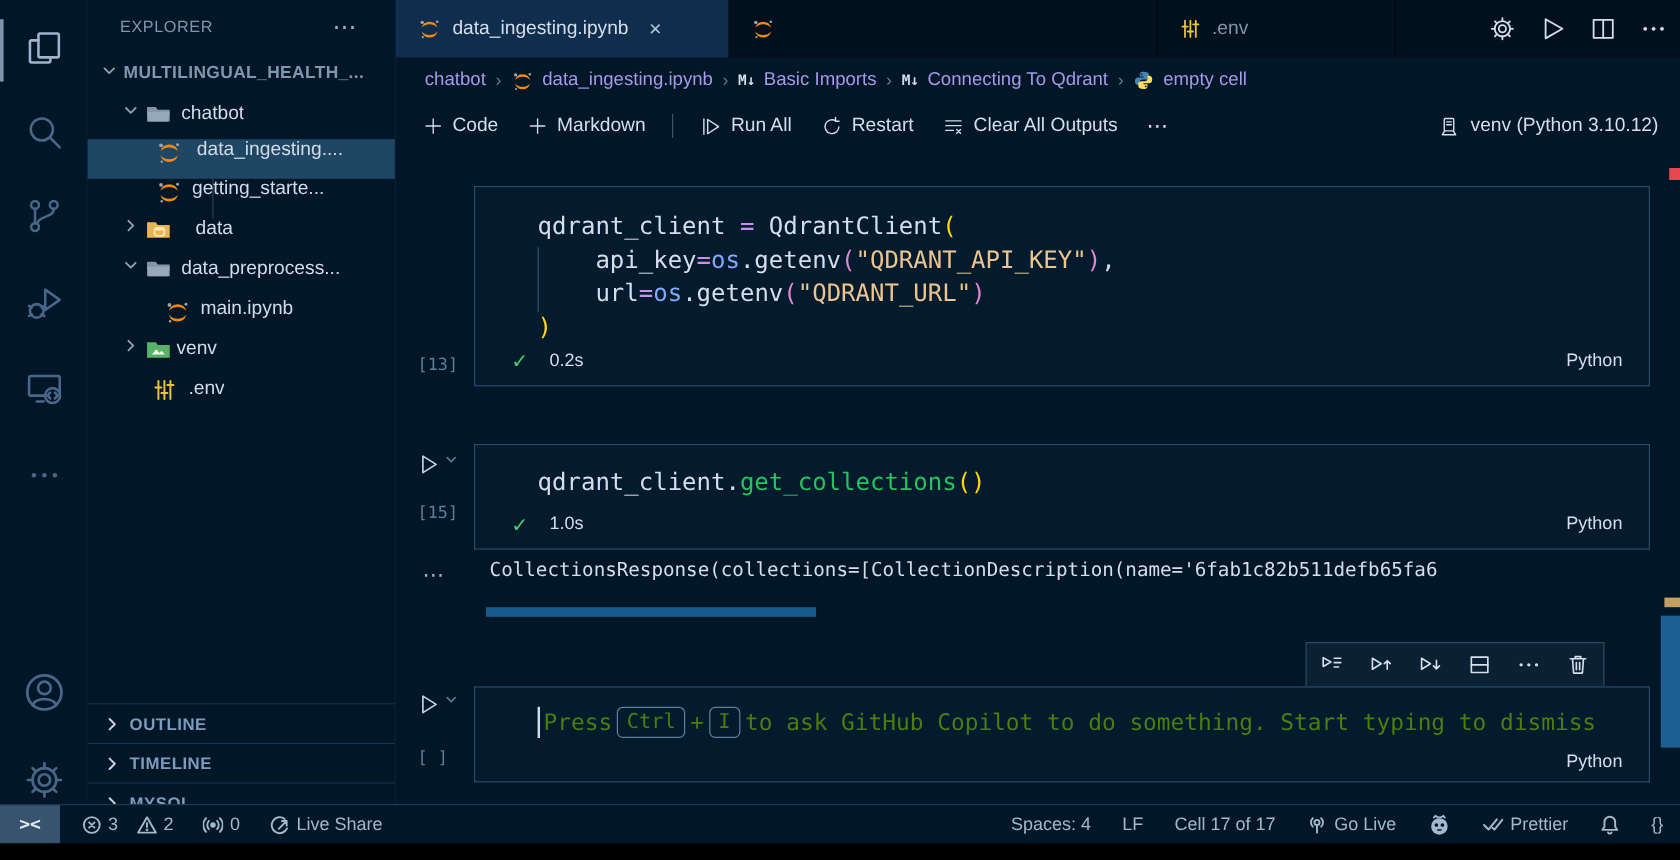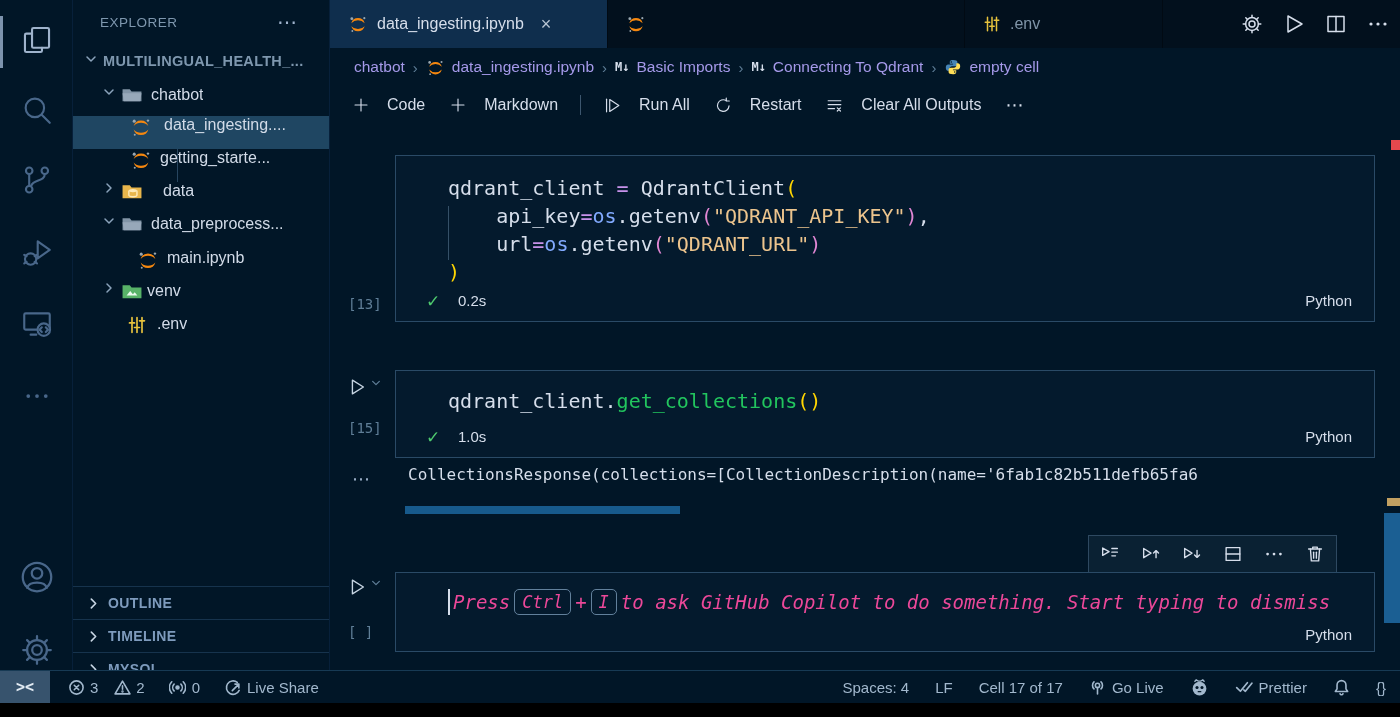--- a/index.html
+++ b/index.html
@@ -46,21 +46,21 @@
   .tab .tab-close { margin-left:8px; font-size:18px; color:#b9c6d4; }
   .tab.italic .tab-label { font-style:italic; }
   #tab-actions { position:absolute; right:8px; top:0; height:48px; display:flex; align-items:center; gap:14px; color:#d6deeb; }
   .tab-act { width:28px; height:28px; display:flex; align-items:center; justify-content:center; cursor:pointer; }
 
   #breadcrumbs { position:absolute; top:48px; left:0; right:0; height:38px; display:flex; align-items:center; padding-left:24px; gap:8px; color:#a599e9; font-size:15.5px; }
   .bc-sep { color:#5f7e97; font-size:15px; }
   .bc-item { display:flex; align-items:center; gap:7px; cursor:pointer; white-space:nowrap; }
 
   #nb-toolbar { position:absolute; top:86px; left:0; right:0; height:38px; display:flex; align-items:center; padding-left:14px; gap:8px; color:#d6deeb; }
-  .tb-item { display:flex; align-items:center; gap:17px; padding:4px 8px; cursor:pointer; white-space:nowrap; }
+  .tb-item { display:flex; align-items:center; gap:7px; padding:4px 8px; cursor:pointer; white-space:nowrap; }
   .tb-divider { width:1px; height:20px; background:#3c566e; margin:0 6px; }
   #kernel-picker { position:absolute; right:10px; top:0; height:38px; display:flex; align-items:center; gap:8px; padding:0 8px; cursor:pointer; }
 
   #notebook { position:absolute; top:124px; left:0; right:0; bottom:0; overflow:hidden; }
   .cell { position:absolute; left:65px; width:980px; background:#041a2d; border:1px solid #2a4a66; }
   .code-area { font-family:"DejaVu Sans Mono", monospace; font-size:20px; line-height:28px; }
   .code-line { white-space:pre; }
   .cell-status { position:absolute; left:0; right:0; bottom:6px; height:26px; }
   .status-check { position:absolute; left:30px; top:2px; color:#4ec96e; font-size:17px; }
   .status-time { position:absolute; left:62px; top:3px; font-size:15px; color:#d6deeb; }
@@ -70,21 +70,21 @@
   .run-btn .chev { color:#5f7e97; margin-top:2px; }
   .indent-guide-cell { position:absolute; left:52px; top:50px; height:54px; border-left:1px solid rgba(95,126,151,.55); }
 
   #output-more { position:absolute; left:22px; top:344px; color:#9fb3cc; font-size:18px; letter-spacing:1px; cursor:pointer; }
   #output-text { position:absolute; left:78px; top:336px; right:0; font-family:"DejaVu Sans Mono", monospace; font-size:16px; line-height:30px; color:#d6deeb; white-space:pre; overflow:hidden; }
   #output-hscroll { position:absolute; left:75px; top:382px; width:275px; height:8px; background:#175a8c; cursor:pointer; }
 
   #cell-toolbar { position:absolute; left:758px; top:411px; width:249px; height:38px; background:#0a2133; border:1px solid #2e4961; display:flex; align-items:center; justify-content:space-around; color:#d6deeb; }
   .ct-btn { width:26px; height:26px; display:flex; align-items:center; justify-content:center; cursor:pointer; }
 
-  #hint-line { position:absolute; left:52px; top:16px; font-family:"DejaVu Sans Mono", monospace; font-size:19px; font-style:italic; color:#ec4899; white-space:nowrap; display:flex; align-items:center; }
+  #hint-line { position:absolute; left:52px; top:16px; font-family:"DejaVu Sans Mono", monospace; font-size:19px; color:#4d7c0f; white-space:nowrap; display:flex; align-items:center; }
   .cursor-bar { display:inline-block; width:2px; height:26px; background:#d6deeb; margin-right:3px; }
   .keycap { display:inline-block; border:1.5px solid #62809b; border-radius:5px; padding:0 7px; margin:0 4px; line-height:24px; font-size:17px; }
 
   .ruler-red { position:absolute; right:0; top:140px; width:9px; height:10px; background:#e5484d; }
   .ruler-warn { position:absolute; right:0; top:498px; width:13px; height:8px; background:#c2a061; }
   .vscroll-thumb { position:absolute; right:0; top:513px; width:16px; height:110px; background:#1b5f93; cursor:pointer; }
 
   
   #statusbar { position:absolute; left:0; right:0; bottom:0; height:33px; background:#011627; border-top:1px solid #173a54; display:flex; align-items:center; color:#a2b8cd; font-size:15px; }
   #remote-box { width:50px; height:32px; background:#37536d; color:#e2ebf3; display:flex; align-items:center; justify-content:center; font-weight:bold; font-family:"DejaVu Sans Mono", monospace; font-size:15px; cursor:pointer; }
@@ -428,20 +428,29 @@
         <span>Restart</span>
       </span>
       <span class="tb-item">
         <svg class="ico" width="19" height="19" viewBox="0 0 24 24">
             <path d="M4 6 h16 M4 11 h16 M4 16 h8"></path>
             <path d="M15.5 15 l4 4 M19.5 15 l-4 4"></path>
           </svg>
         <span>Clear All Outputs</span>
       </span>
       <span class="tb-item" style="font-size:18px; letter-spacing:1px;">⋯</span>
+      <span id="kernel-picker">
+        <svg class="ico" width="19" height="19" viewBox="0 0 24 24">
+            <rect x="7" y="3.5" width="10" height="13" rx="1"></rect>
+            <line x1="9.5" y1="7" x2="14.5" y2="7"></line>
+            <line x1="9.5" y1="10" x2="14.5" y2="10"></line>
+            <path d="M7.5 16.5 L5 20.5 h14 l-2.5 -4"></path>
+          </svg>
+        <span>venv (Python 3.10.12)</span>
+      </span>
     </div>
 
     <div id="notebook">
 
       <div class="cell" style="top:31px; height:167px">
         <div class="code-area" style="padding:18px 0 0 52px">
             <div class="code-line"><span style="color: rgb(214, 222, 235);">qdrant_client </span><span style="color: rgb(199, 146, 234);">= </span><span style="color: rgb(214, 222, 235);">QdrantClient</span><span style="color: rgb(255, 214, 2);">(</span></div>
             <div class="code-line"><span style="color: rgb(214, 222, 235);">    api_key</span><span style="color: rgb(199, 146, 234);">=</span><span style="color: rgb(130, 170, 255);">os</span><span style="color: rgb(214, 222, 235);">.</span><span style="color: rgb(214, 222, 235);">getenv</span><span style="color: rgb(224, 134, 211);">(</span><span style="color: rgb(236, 196, 141);">"QDRANT_API_KEY"</span><span style="color: rgb(224, 134, 211);">)</span><span style="color: rgb(214, 222, 235);">,</span></div>
             <div class="code-line"><span style="color: rgb(214, 222, 235);">    url</span><span style="color: rgb(199, 146, 234);">=</span><span style="color: rgb(130, 170, 255);">os</span><span style="color: rgb(214, 222, 235);">.</span><span style="color: rgb(214, 222, 235);">getenv</span><span style="color: rgb(224, 134, 211);">(</span><span style="color: rgb(236, 196, 141);">"QDRANT_URL"</span><span style="color: rgb(224, 134, 211);">)</span></div>
             <div class="code-line"><span style="color: rgb(255, 214, 2);">)</span></div>

